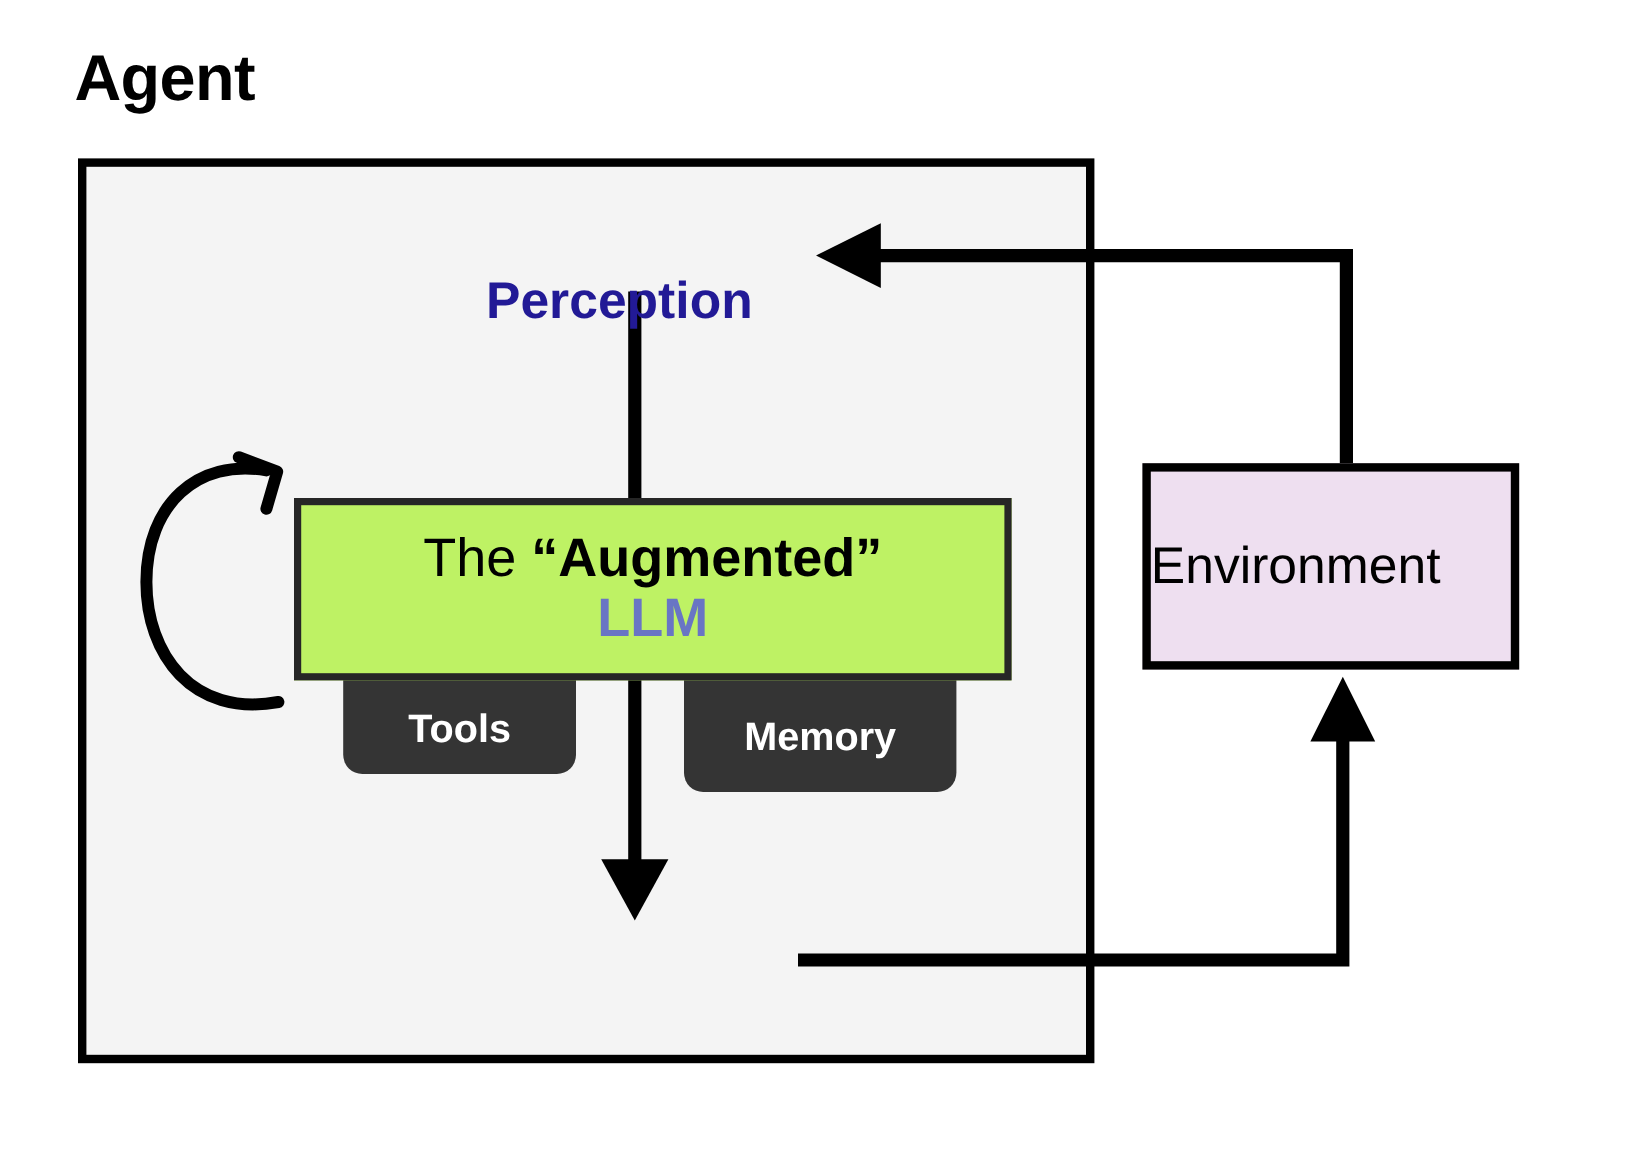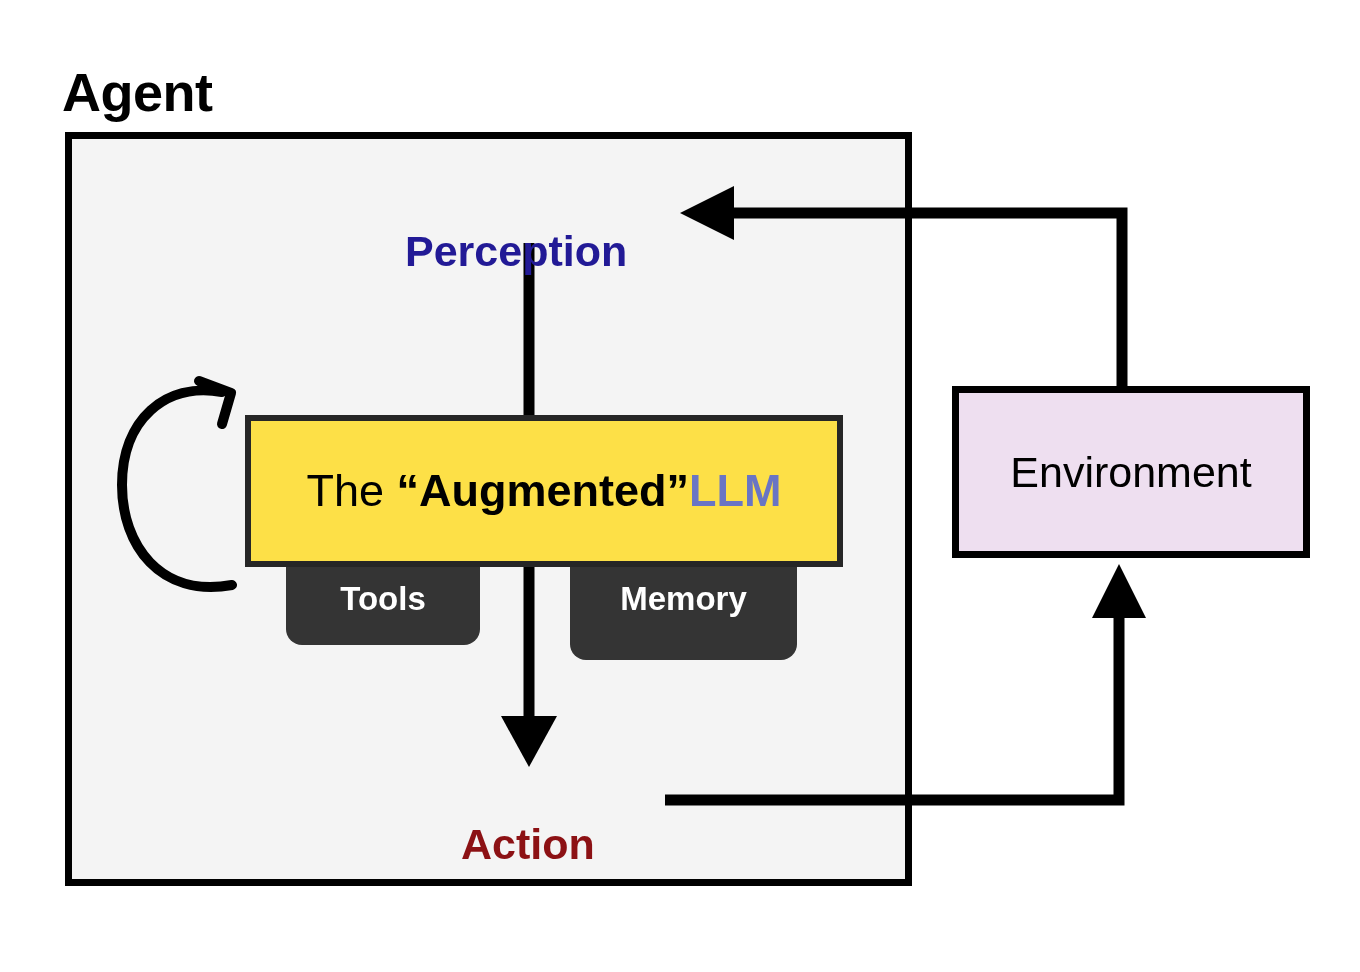--- a/index.html
+++ b/index.html
@@ -33,21 +33,20 @@
   
   #agent-title {
     position: absolute;
     left: 62px;
     top: 38px;
     font-size: 54px;
     font-weight: 700;
     color: #000000;
     letter-spacing: -0.5px;
     line-height: 1;
-    margin-top: 27px;
   }
   #agent-box {
     position: absolute;
     left: 65px;
     top: 132px;
     width: 847px;
     height: 754px;
     background: #f4f4f4;
     border: 7px solid #000000;
     box-sizing: border-box;
@@ -80,25 +79,25 @@
     color: #8c1114;
   }
 
   
   #llm-box {
     position: absolute;
     left: 245px;
     top: 415px;
     width: 598px;
     height: 152px;
-    background: #fde047;
+    background: #bef264;
     border: 6px solid #262626;
     box-sizing: border-box;
     display: flex;
-    flex-direction: row;
+    flex-direction: column;
     align-items: center;
     justify-content: center;
     z-index: 4;
   }
   #llm-line1 {
     font-size: 45px;
     color: #000000;
     line-height: 1.08;
     white-space: nowrap;
   }
@@ -115,52 +114,51 @@
   
   .tab {
     position: absolute;
     background: #343434;
     border-bottom-left-radius: 16px;
     border-bottom-right-radius: 16px;
     color: #ffffff;
     font-size: 33px;
     font-weight: 700;
     display: flex;
-    align-items: flex-start;
+    align-items: center;
     justify-content: center;
     z-index: 3;
     box-sizing: border-box;
-    padding-top: 18px;
+    padding-top: 6px;
   }
   #tools-tab {
     left: 286px;
     top: 562px;
     width: 194px;
     height: 83px;
   }
   #memory-tab {
     left: 570px;
     top: 562px;
     width: 227px;
     height: 98px;
   }
 
   
   #environment-box {
     position: absolute;
     left: 952px;
     top: 386px;
-    width: 358px;
+    width: 314px;
     height: 172px;
     background: #eedff0;
     border: 7px solid #000000;
     box-sizing: border-box;
     display: flex;
     align-items: center;
-    justify-content: center;
     z-index: 4;
   }
   #environment-label {
     font-size: 43px;
     font-weight: 400;
     color: #000000;
     white-space: nowrap;
   }
 </style>
 </head>
@@ -196,21 +194,20 @@
     <g>
       <path d="M 232 585 C 160 598, 122 545, 122 485
                C 122 420, 165 382, 222 392" fill="none" stroke="#000000" stroke-width="10" stroke-linecap="round"></path>
       <path d="M 199 381 L 231 393 L 222 424" fill="none" stroke="#000000" stroke-width="10" stroke-linecap="round" stroke-linejoin="round"></path>
     </g>
   </svg>
 
   <div class="node-label" id="perception-label">Perception</div>
 
 
-  <div class="node-label" id="action-label">Action</div>
 
   <div class="tab" id="tools-tab">
     <span>Tools</span>
   </div>
 
   <div class="tab" id="memory-tab">
     <span>Memory</span>
   </div>
 
   <div id="llm-box">

